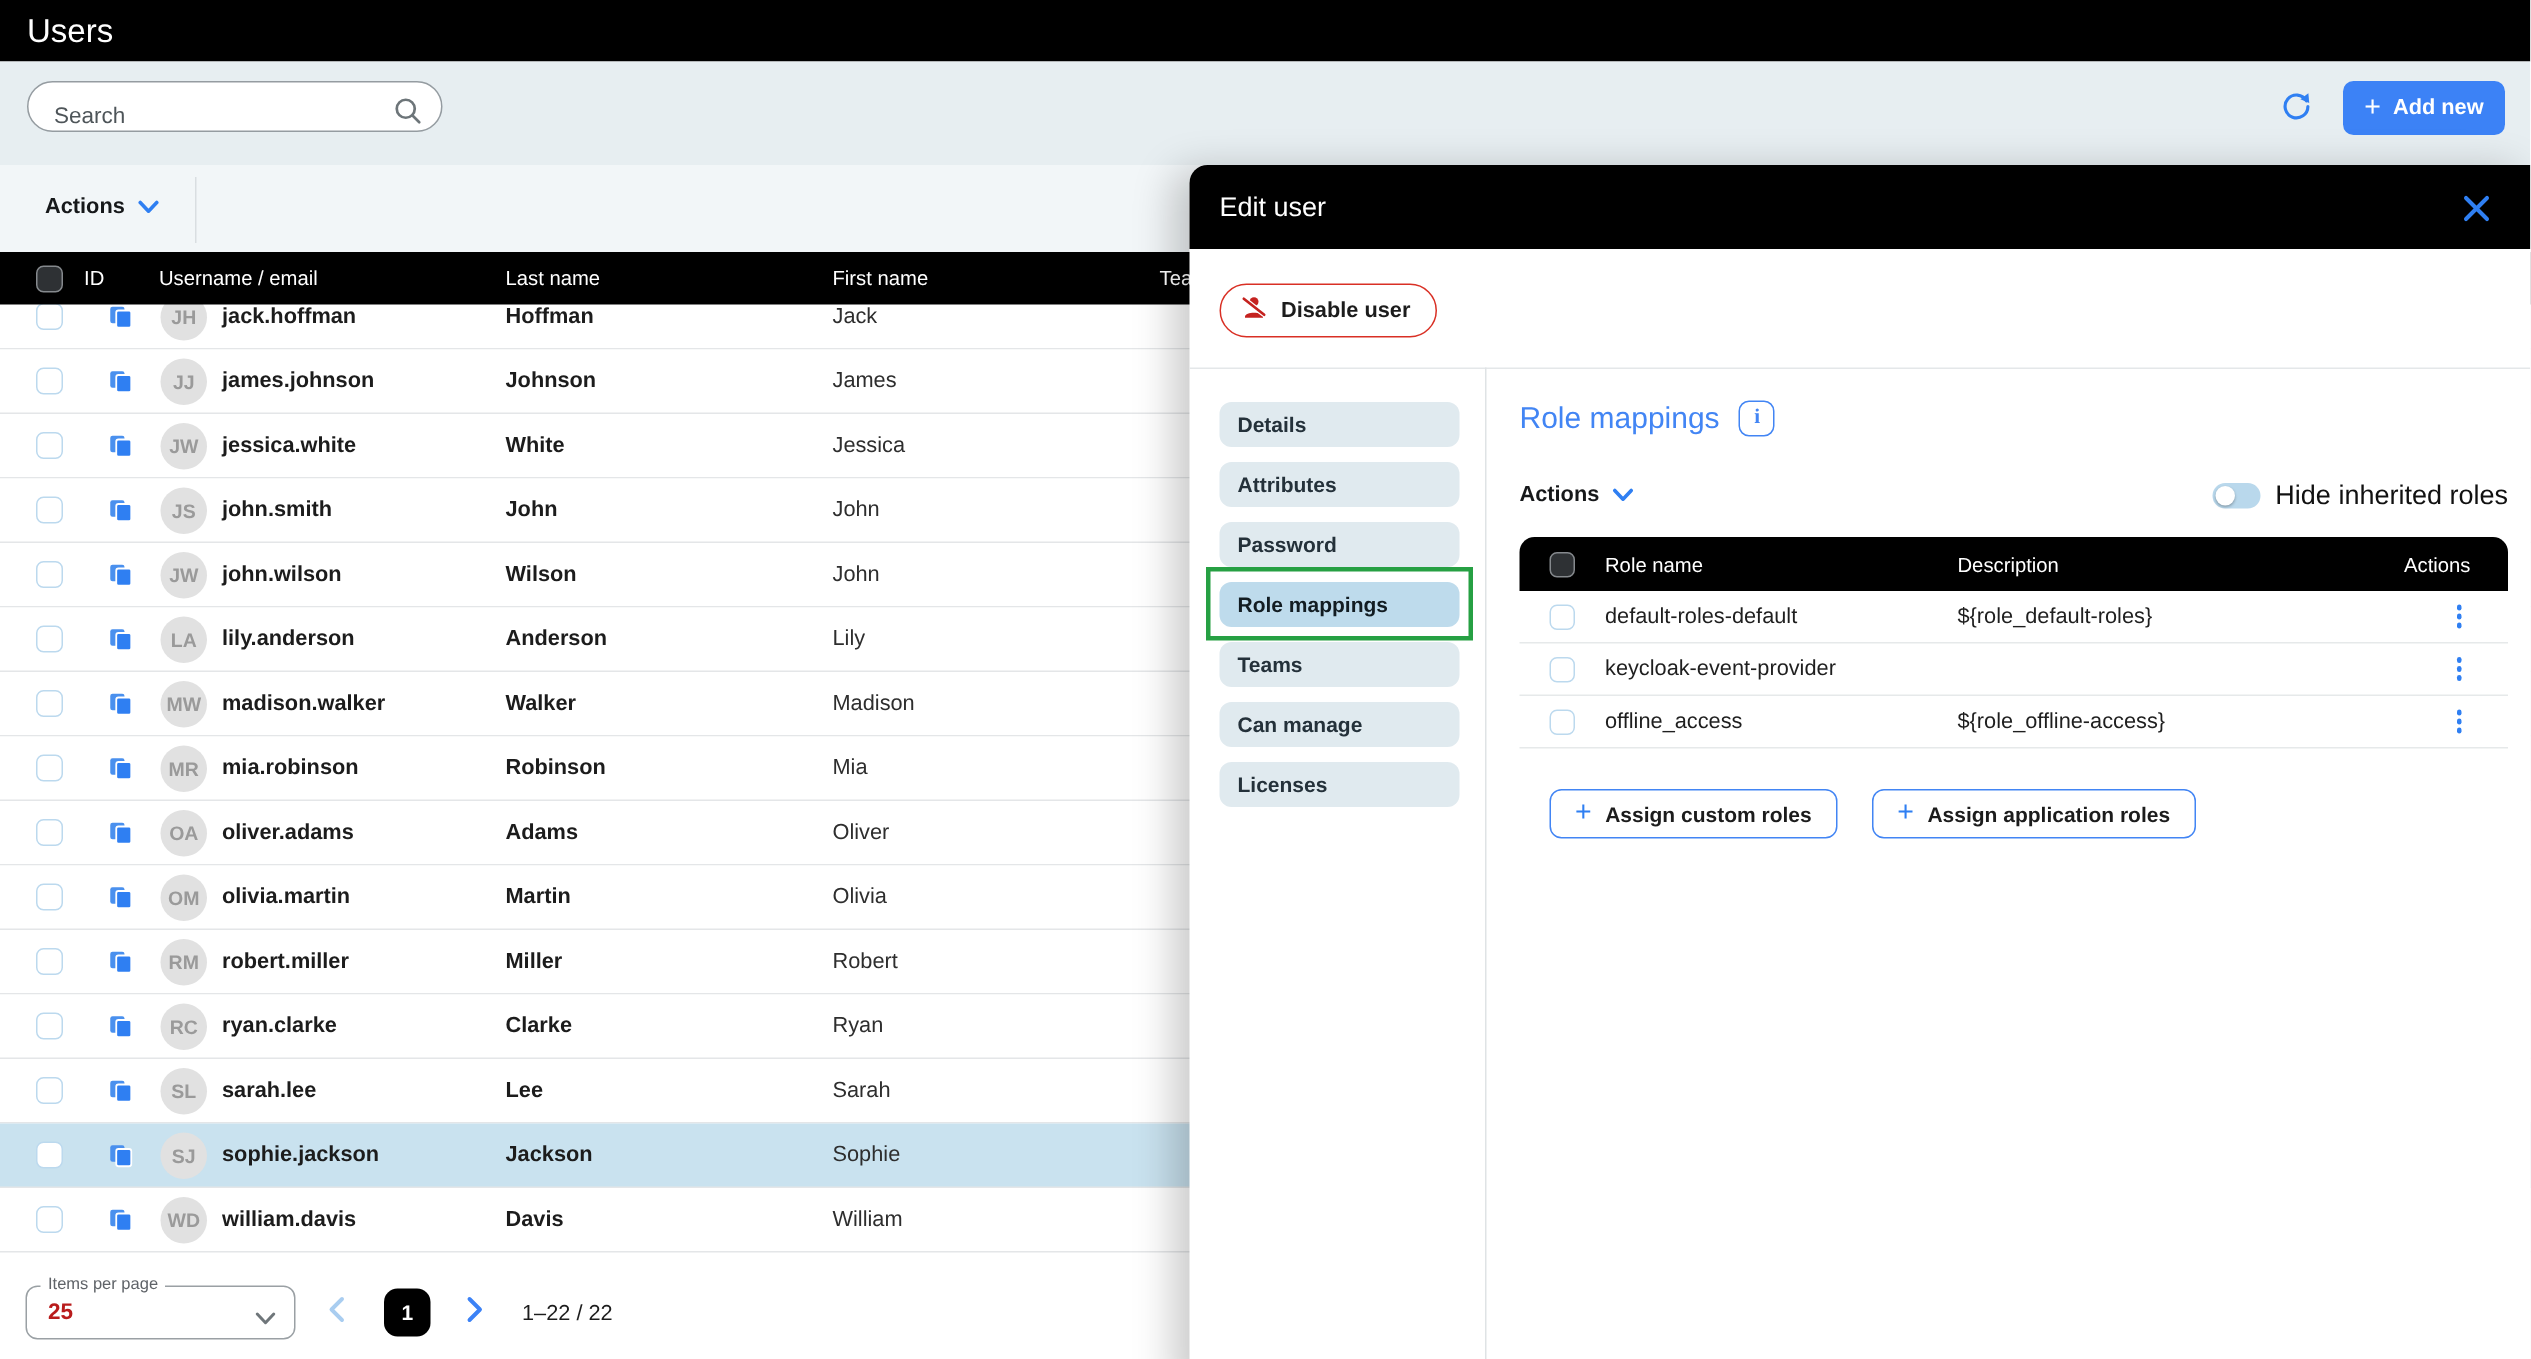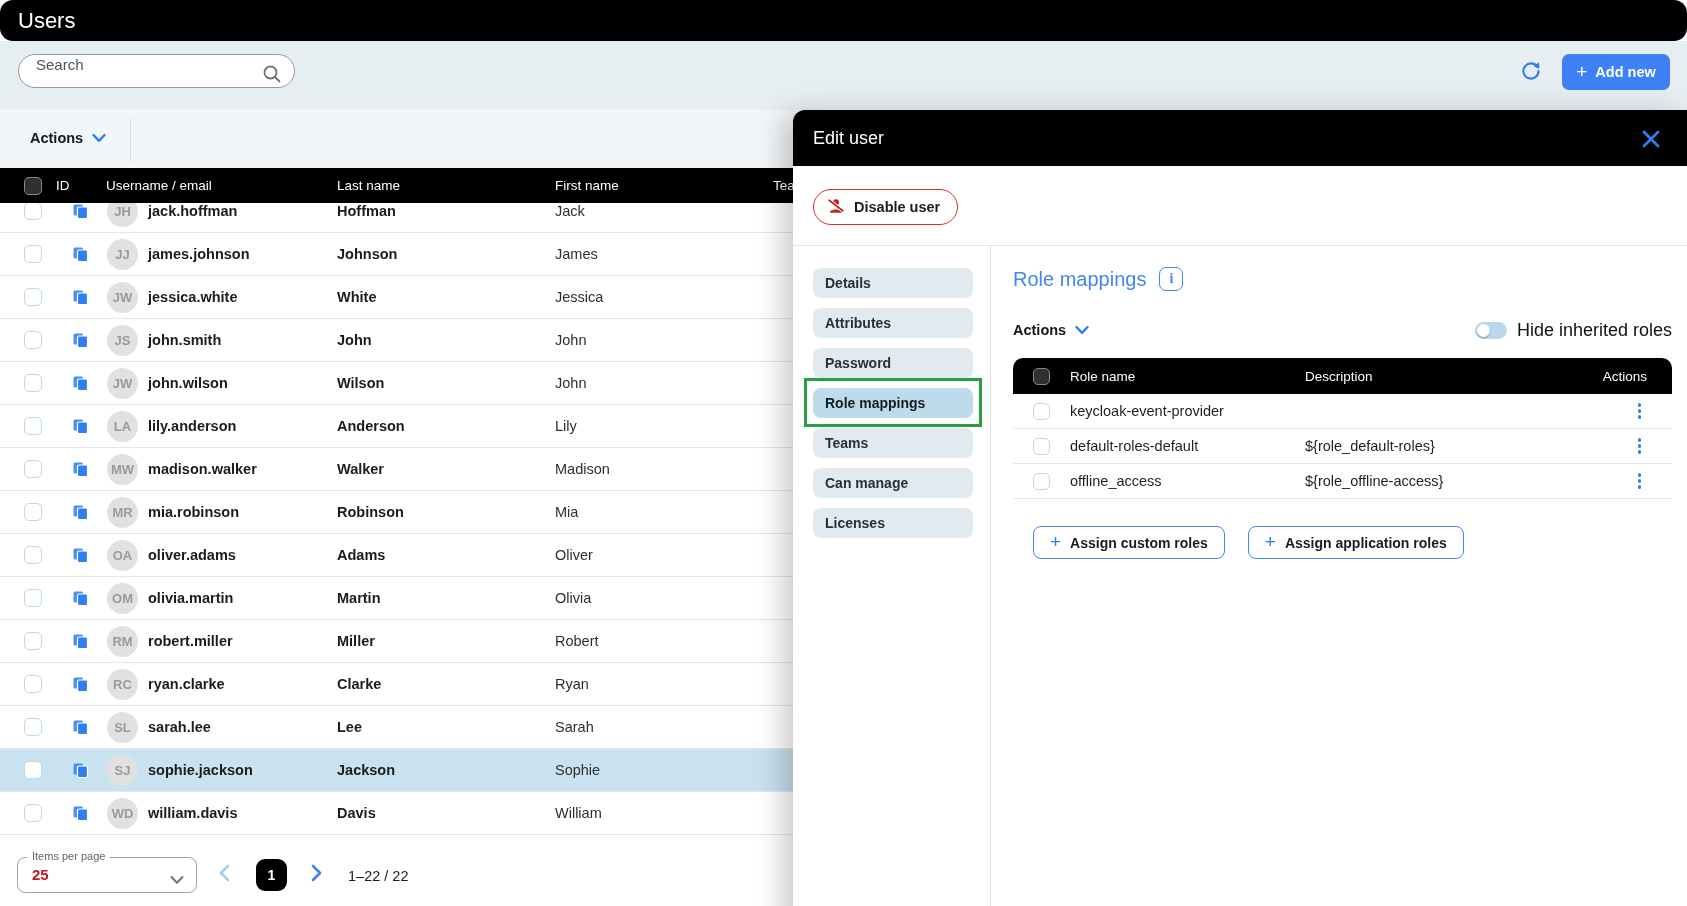--- a/index.html
+++ b/index.html
@@ -1,25 +1,25 @@
 <!DOCTYPE html>
 <html><head>
 <meta charset="utf-8">
 <style>
   html,body{margin:0;padding:0;background:#fff;}
   *{box-sizing:border-box;font-family:"Liberation Sans",sans-serif;}
   .stage{position:relative;width:1687px;height:906px;overflow:hidden;background:#fff;}
 
   
-  .appbar{position:absolute;left:0;top:0;width:1687px;height:41px;background:#000;z-index:10;border-radius:13px;}
+  .appbar{position:absolute;left:0;top:0;width:1687px;height:41px;background:#000;z-index:10;}
   .appbar .title{position:absolute;left:18px;top:0;line-height:41px;color:#fff;font-size:22px;font-weight:400;}
 
   
   .toolbar{position:absolute;left:0;top:41px;width:1687px;height:69px;background:#e7eef1;z-index:10;}
-  .search-pill{position:absolute;left:18px;top:13px;width:277px;height:34px;background:#fff;border:1.5px solid #959ca1;border-radius:17px;display:flex;align-items:flex-start;padding:0 36px 0 15px;}
+  .search-pill{position:absolute;left:18px;top:13px;width:277px;height:34px;background:#fff;border:1.5px solid #959ca1;border-radius:17px;display:flex;align-items:flex-end;padding:0 36px 0 15px;}
   .search-pill input{border:none;outline:none;background:transparent;font-size:15px;color:#3c4347;width:100%;}
   .search-pill input::placeholder{color:#4e5559;opacity:1;}
   .search-icon{position:absolute;right:11px;top:8px;}
   .refresh-btn{position:absolute;left:1519px;top:18px;width:24px;height:24px;cursor:pointer;}
   .addnew-btn{position:absolute;left:1562px;top:13px;width:108px;height:36px;background:#3c82f6;border:none;border-radius:7px;color:#fff;font-size:14.5px;font-weight:700;display:flex;align-items:center;justify-content:center;gap:8px;cursor:pointer;}
   .addnew-btn .plus{font-size:19px;font-weight:400;line-height:1;margin-top:-2px;}
 
   
   .actionsbar{position:absolute;left:0;top:110px;width:1687px;height:58px;background:#f2f6f8;}
   .actionsbar .lbl{position:absolute;left:30px;top:20px;font-size:14.5px;font-weight:700;color:#16181a;display:flex;align-items:center;gap:9px;cursor:pointer;}
@@ -459,33 +459,33 @@
       <div class="rtable">
         <div class="rgrid rtable-header">
           <span class="rheader-cb"></span>
           <span>Role name</span>
           <span>Description</span>
           <span class="ractions-h">Actions</span>
         </div>
 
           <div class="rgrid rrow">
             <span class="cb"></span>
+            <span>default-roles-default</span>
+            <span>${role_default-roles}</span>
+            <span class="kebab">
+              <i></i>
+              <i></i>
+              <i></i>
+            </span>
+          </div>
+
+          <div class="rgrid rrow">
+            <span class="cb"></span>
             <span>keycloak-event-provider</span>
             <span></span>
-            <span class="kebab">
-              <i></i>
-              <i></i>
-              <i></i>
-            </span>
-          </div>
-
-          <div class="rgrid rrow">
-            <span class="cb"></span>
-            <span>default-roles-default</span>
-            <span>${role_default-roles}</span>
             <span class="kebab">
               <i></i>
               <i></i>
               <i></i>
             </span>
           </div>
 
           <div class="rgrid rrow">
             <span class="cb"></span>
             <span>offline_access</span>

